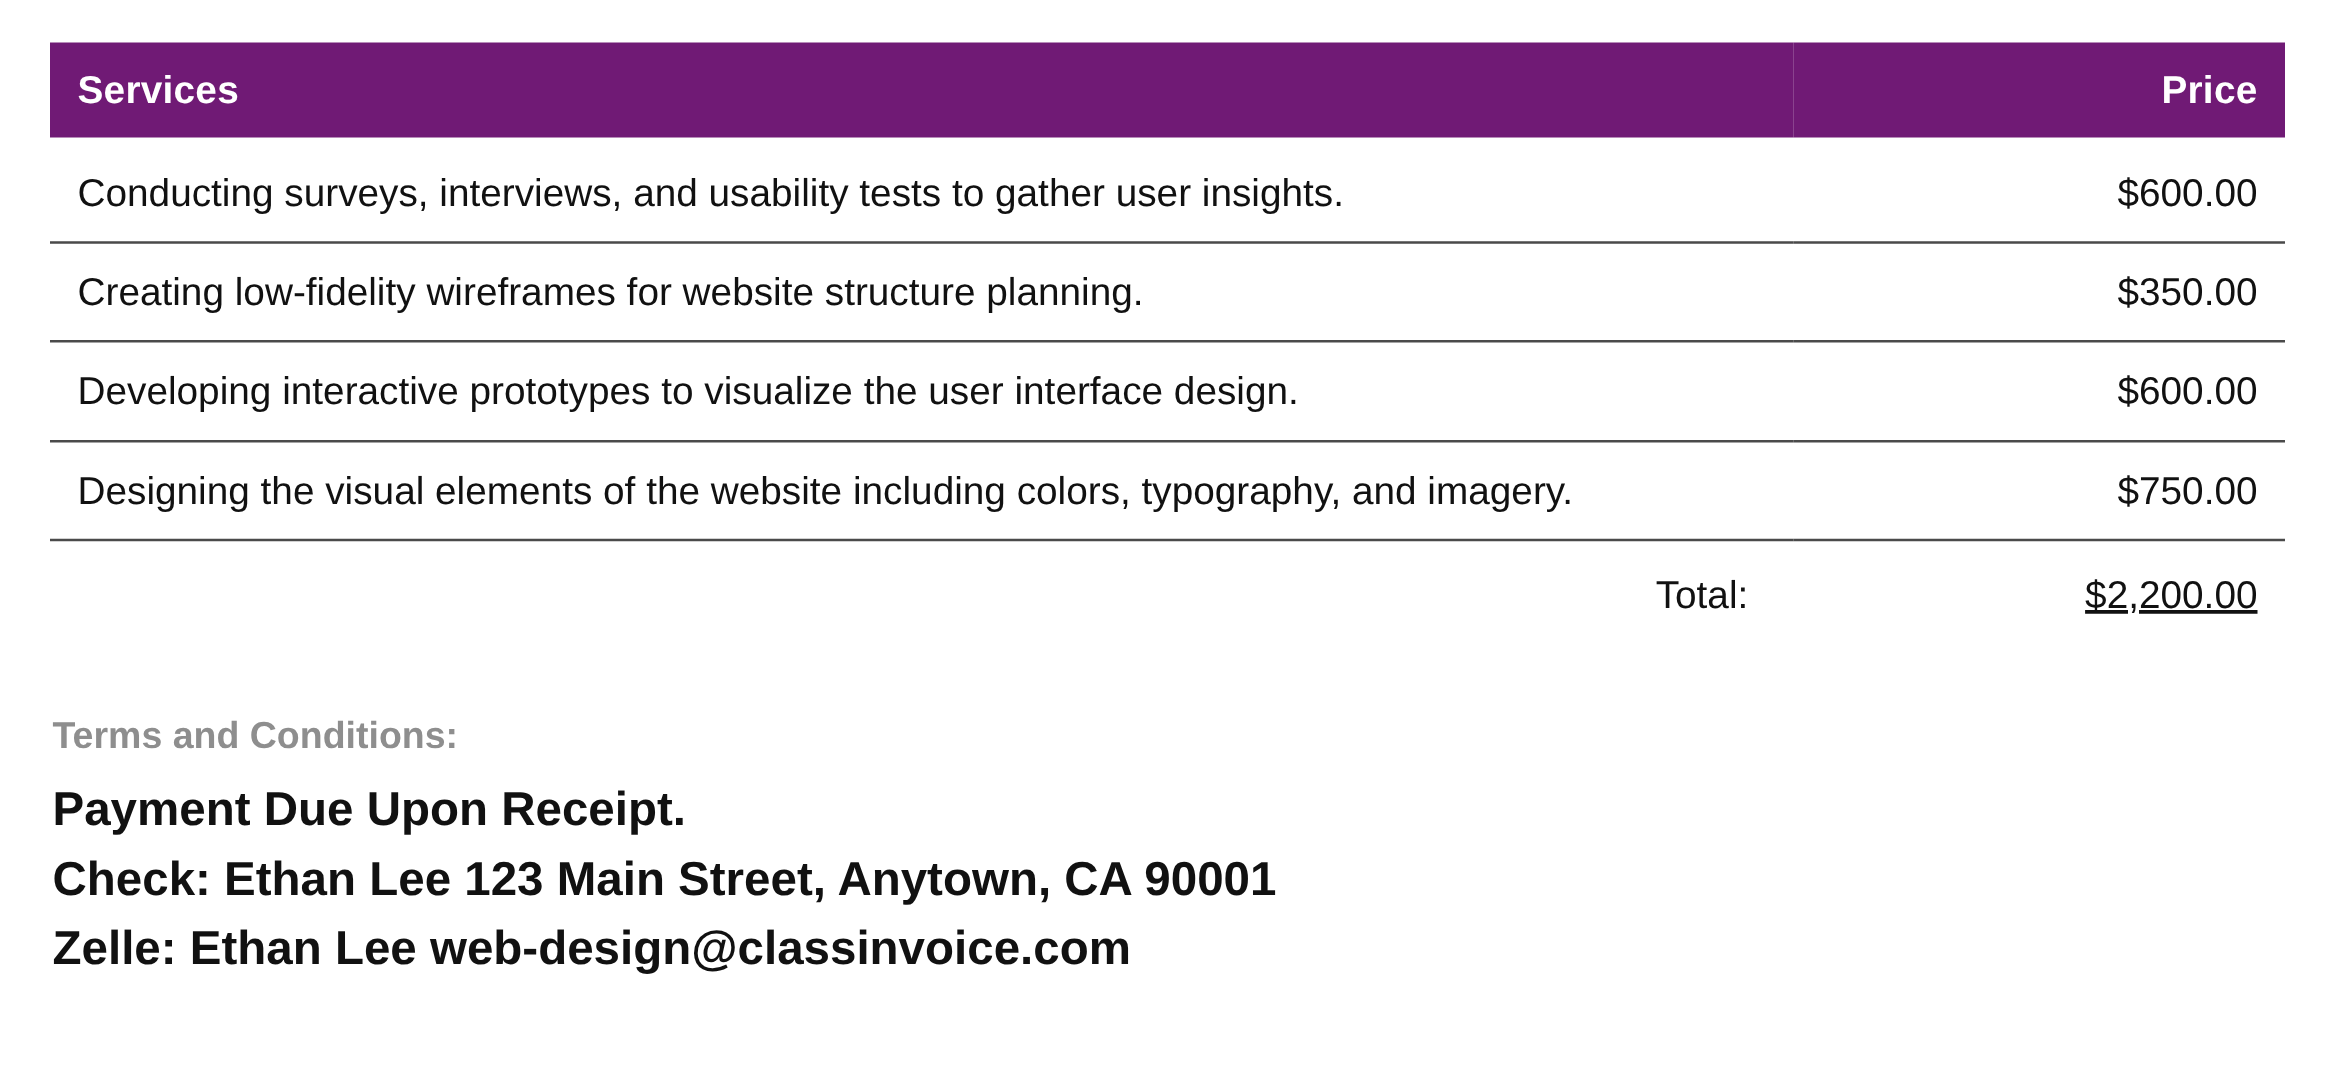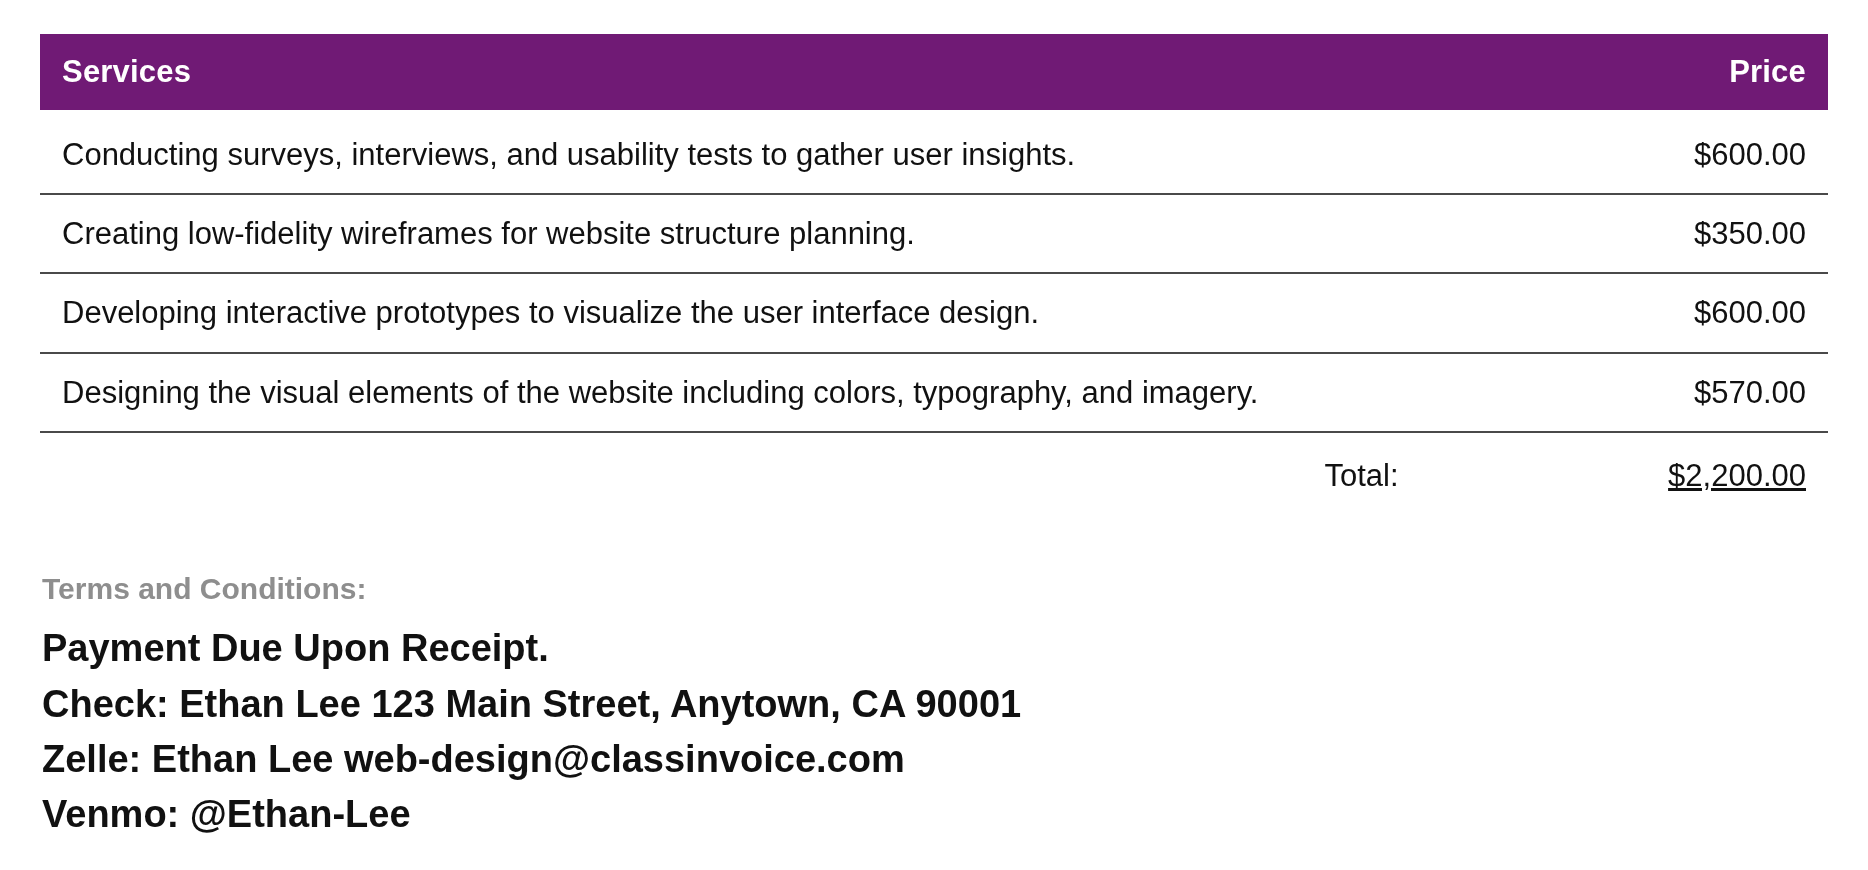--- a/index.html
+++ b/index.html
@@ -119,30 +119,29 @@
       <tr>
         <td class="service-col">Creating low-fidelity wireframes for website structure planning.</td>
         <td class="price-col">$350.00</td>
       </tr>
       <tr>
         <td class="service-col">Developing interactive prototypes to visualize the user interface design.</td>
         <td class="price-col">$600.00</td>
       </tr>
       <tr>
         <td class="service-col">Designing the visual elements of the website including colors, typography, and imagery.</td>
-        <td class="price-col">$570.00</td>
+        <td class="price-col">$750.00</td>
       </tr>
       <tr class="total-row">
         <td class="total-label">Total:</td>
         <td class="total-value">$2,200.00</td>
       </tr>
     </tbody>
   </table>
 
   <div class="terms-block">
     <div class="terms-heading">Terms and Conditions:</div>
     <div class="terms-line">Payment Due Upon Receipt.</div>
     <div class="terms-line">Check: Ethan Lee 123 Main Street, Anytown, CA 90001</div>
     <div class="terms-line">Zelle: Ethan Lee web-design@classinvoice.com</div>
-    <div class="terms-line">Venmo: @Ethan-Lee</div>
   </div>
 
 </div>
 
 </body></html>

